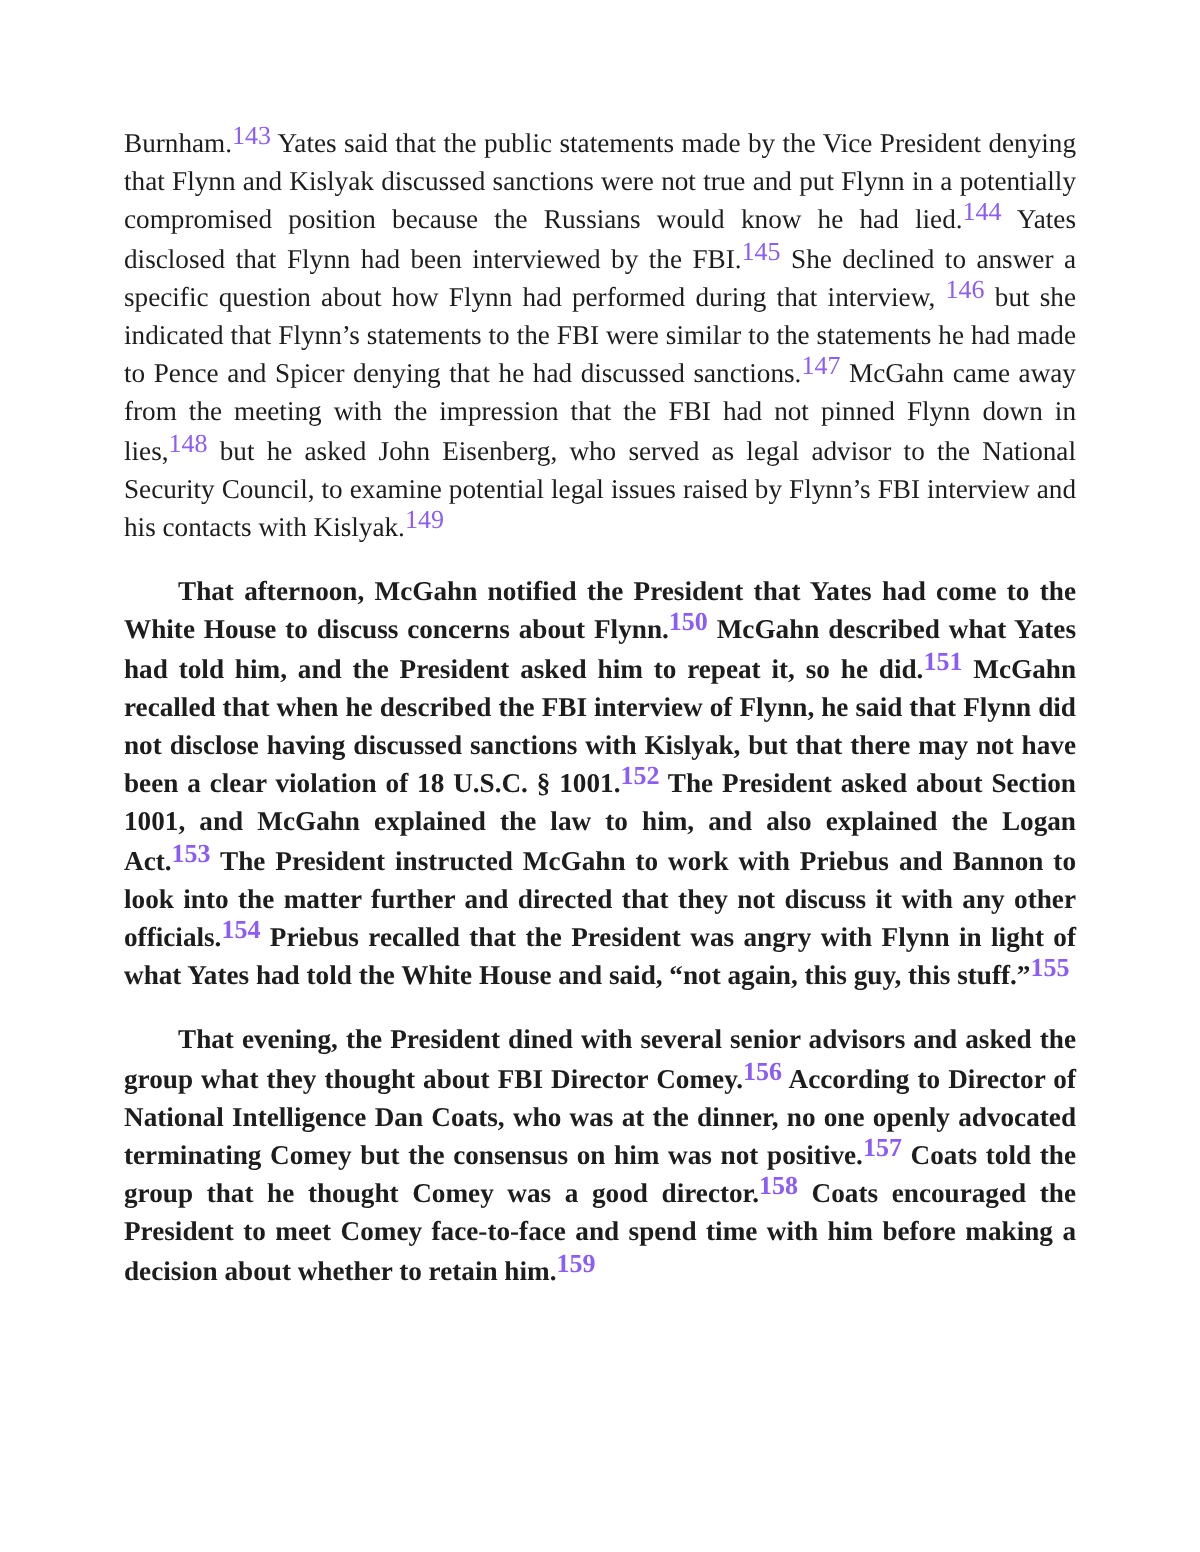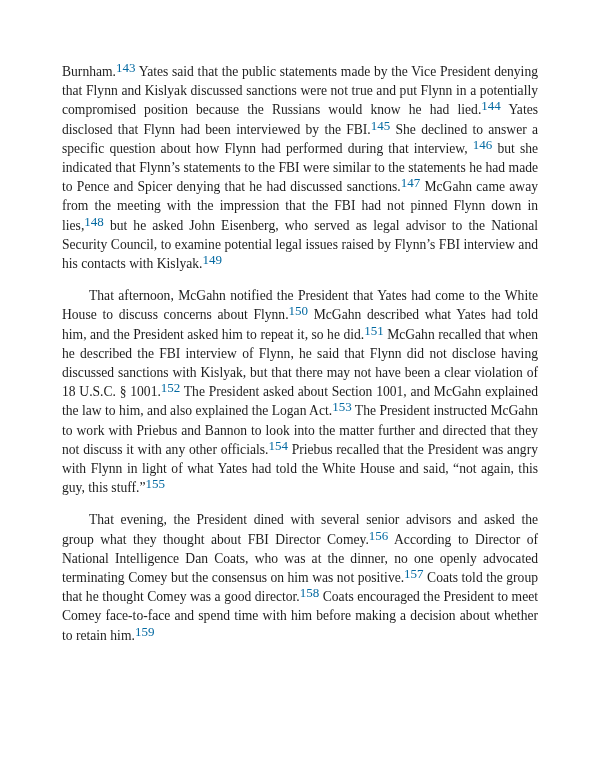--- a/index.html
+++ b/index.html
@@ -28,23 +28,24 @@
     font-size: 13.6px;
     line-height: 19.2px;
     text-align: justify;
   }
   p.para {
     margin: 0 0 13px 0;
     padding: 0;
   }
   p.para.indent {
     text-indent: 27px;
+    font-weight: bold;
   }
   sup.fn {
-    color: #0369a1;
+    color: #8b5cf6;
     font-size: 13px;
     line-height: 0;
     position: relative;
     top: -4px;
     vertical-align: baseline;
     cursor: pointer;
     white-space: nowrap;
   }
 </style>
 </head>

